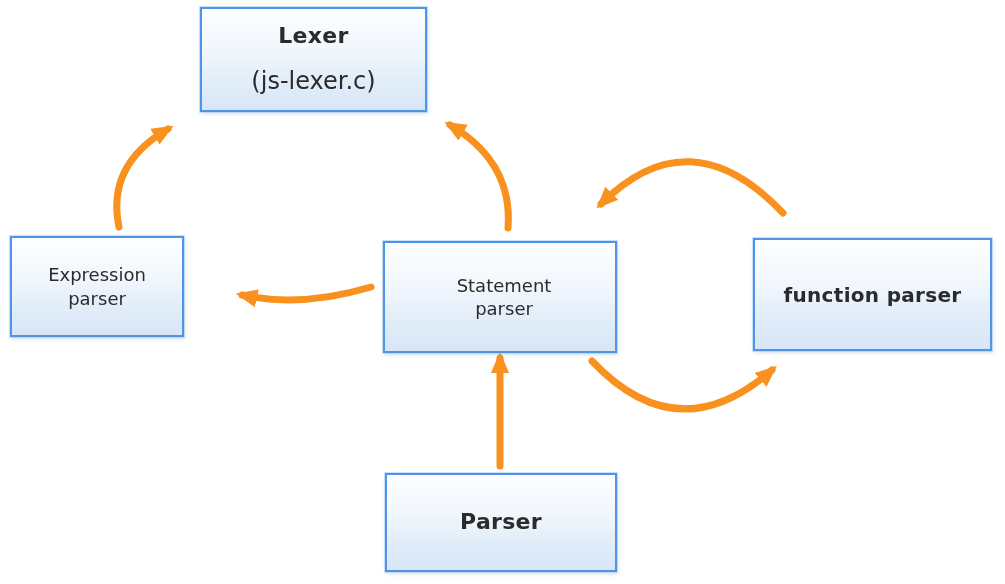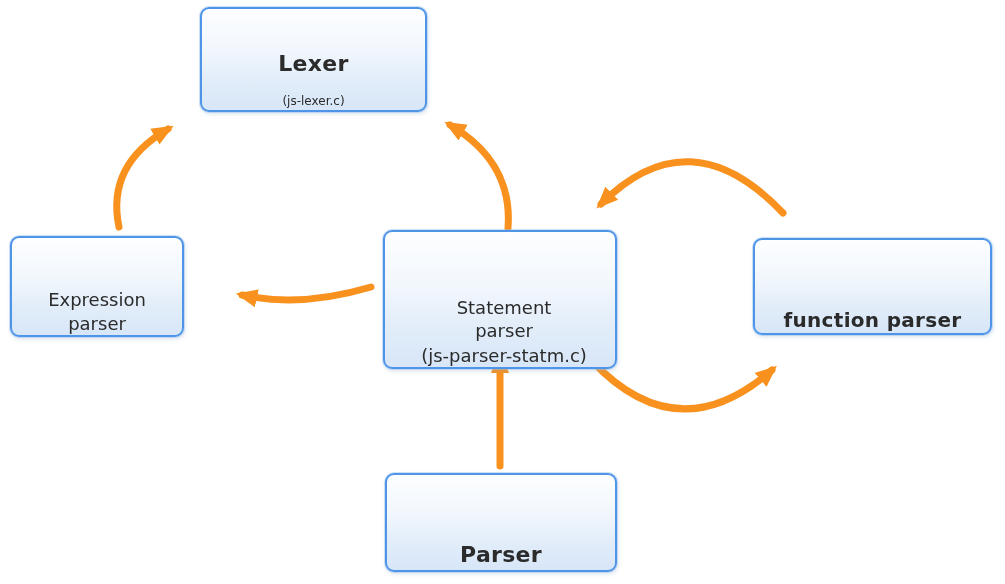--- a/index.html
+++ b/index.html
@@ -20,35 +20,35 @@
     left: 0;
     top: 0;
     width: 1005px;
     height: 584px;
     pointer-events: none;
   }
   .node {
     position: absolute;
     box-sizing: border-box;
     border: 2px solid #4E95E8;
-    border-radius: 9px;
+    border-radius: 0;
     background: linear-gradient(180deg, #FDFEFF 0%, #F2F7FD 40%, #E2EDF9 70%, #D7E6F8 100%);
     box-shadow: 0 0 0 1px rgba(150, 190, 240, 0.45), 1px 2px 4px rgba(130, 160, 200, 0.30);
     display: flex;
     flex-direction: column;
     align-items: center;
-    justify-content: flex-end;
+    justify-content: center;
     text-align: center;
     color: #2b2b2b;
     line-height: 1.3;
   }
   .node-lexer      { left: 200px; top: 7px;   width: 227px; height: 105px; }
   .node-expression { left: 10px;  top: 236px; width: 174px; height: 101px; }
-  .node-statement  { left: 383px; top: 230px; width: 234px; height: 139px; padding-left: 8px; }
-  .node-function   { left: 753px; top: 238px; width: 239px; height: 97px;  }
+  .node-statement  { left: 383px; top: 241px; width: 234px; height: 112px; padding-left: 8px; }
+  .node-function   { left: 753px; top: 238px; width: 239px; height: 113px;  }
   .node-parser     { left: 385px; top: 473px; width: 232px; height: 99px;  }
 
   .node-title {
     font-size: 18px;
     font-weight: 400;
   }
   .node-title.bold {
     font-size: 22px;
     font-weight: 700;
     letter-spacing: 0.3px;
@@ -56,21 +56,21 @@
   .node-function .node-title.bold { font-size: 20px; }
   .node-title.wrap {
     max-width: 140px;
   }
   .node-subtitle {
     font-size: 18px;
     font-weight: 400;
     margin-top: 1px;
     white-space: nowrap;
   }
-  .node-lexer .node-subtitle    { font-size: 12px; margin-top: 16px; }
+  .node-lexer .node-subtitle    { font-size: 24px; margin-top: 16px; }
   .node-function .node-subtitle { font-size: 16px; }
   .node-parser .node-subtitle   { font-size: 17px; }
 </style>
 </head>
 <body>
 
 <div class="canvas">
 
   <svg class="arrows-layer" viewBox="0 0 1005 584" xmlns="http://www.w3.org/2000/svg">
     <defs>
@@ -92,21 +92,20 @@
     <div class="node-title bold">Lexer</div>
     <div class="node-subtitle">(js-lexer.c)</div>
   </div>
 
   <div class="node node-expression">
     <div class="node-title wrap">Expression parser</div>
   </div>
 
   <div class="node node-statement">
     <div class="node-title wrap">Statement parser</div>
-    <div class="node-subtitle">(js-parser-statm.c)</div>
   </div>
 
   <div class="node node-function">
     <div class="node-title bold">function parser</div>
   </div>
 
   <div class="node node-parser">
     <div class="node-title bold">Parser</div>
   </div>
 

